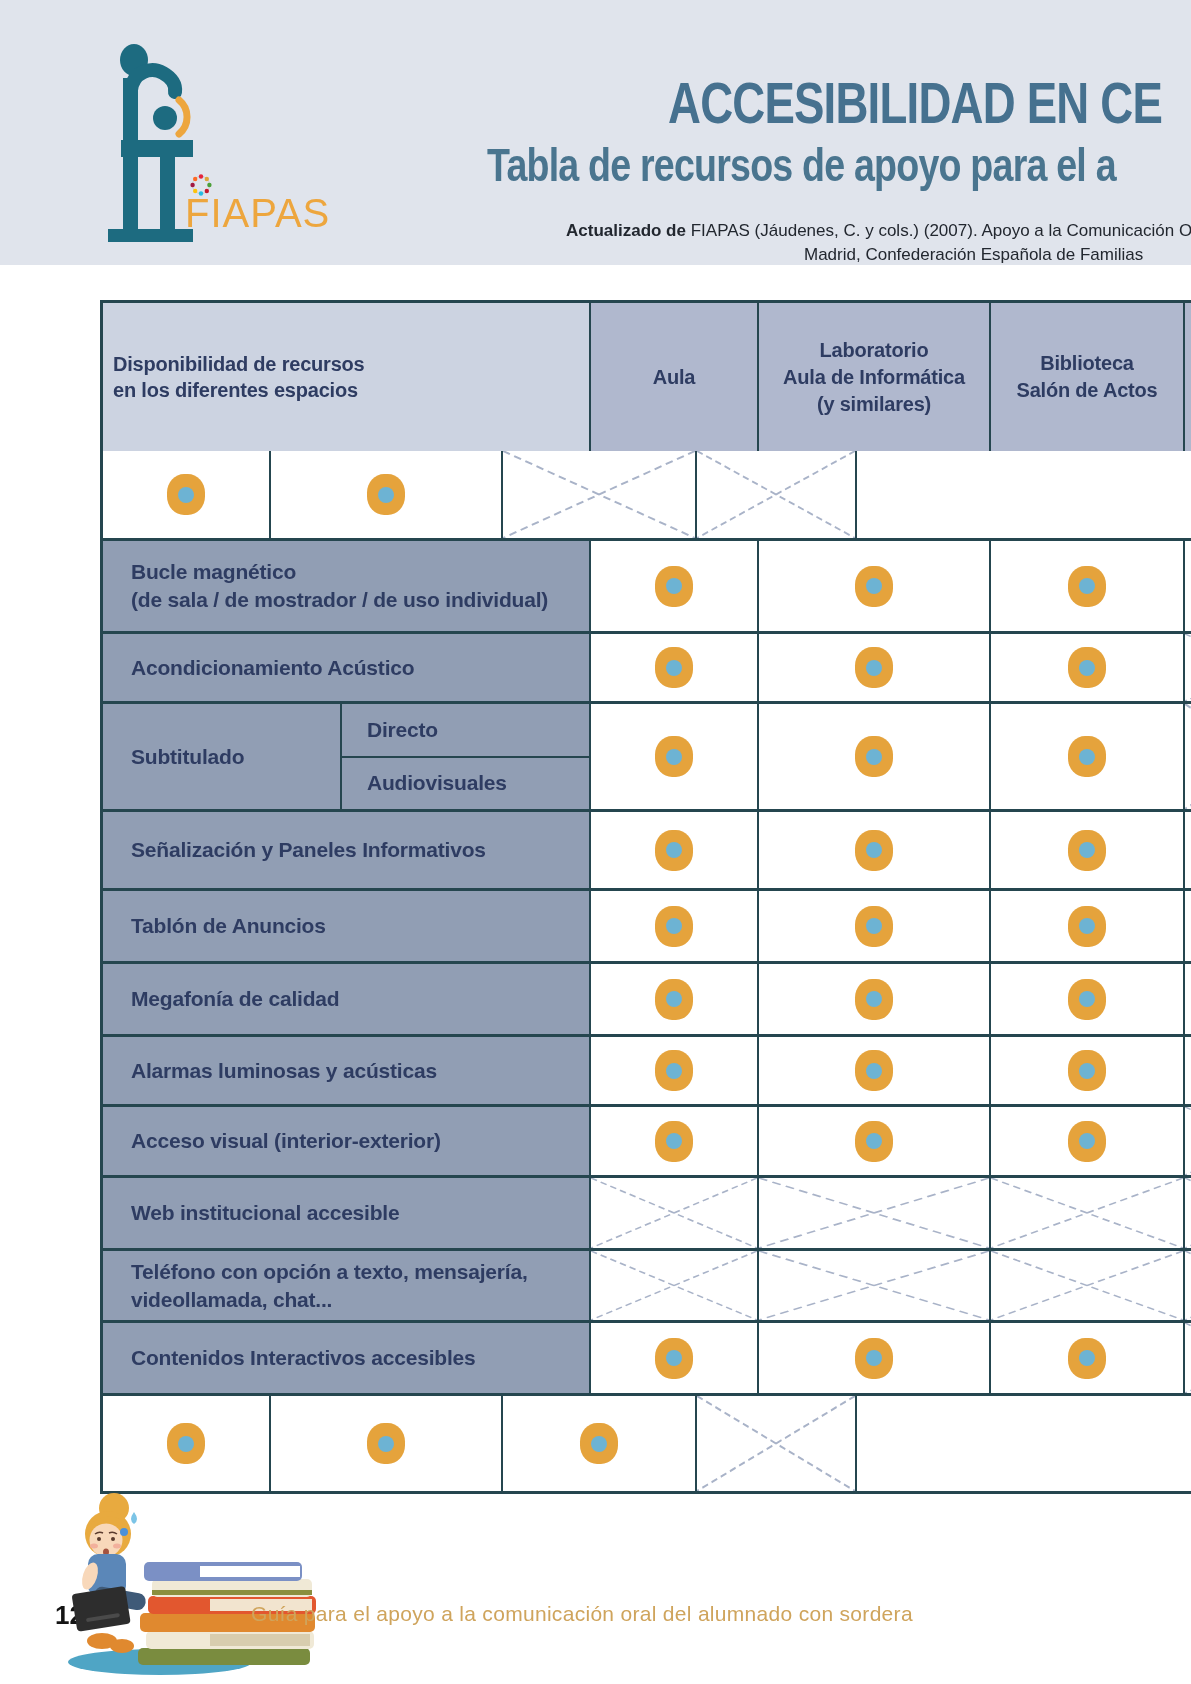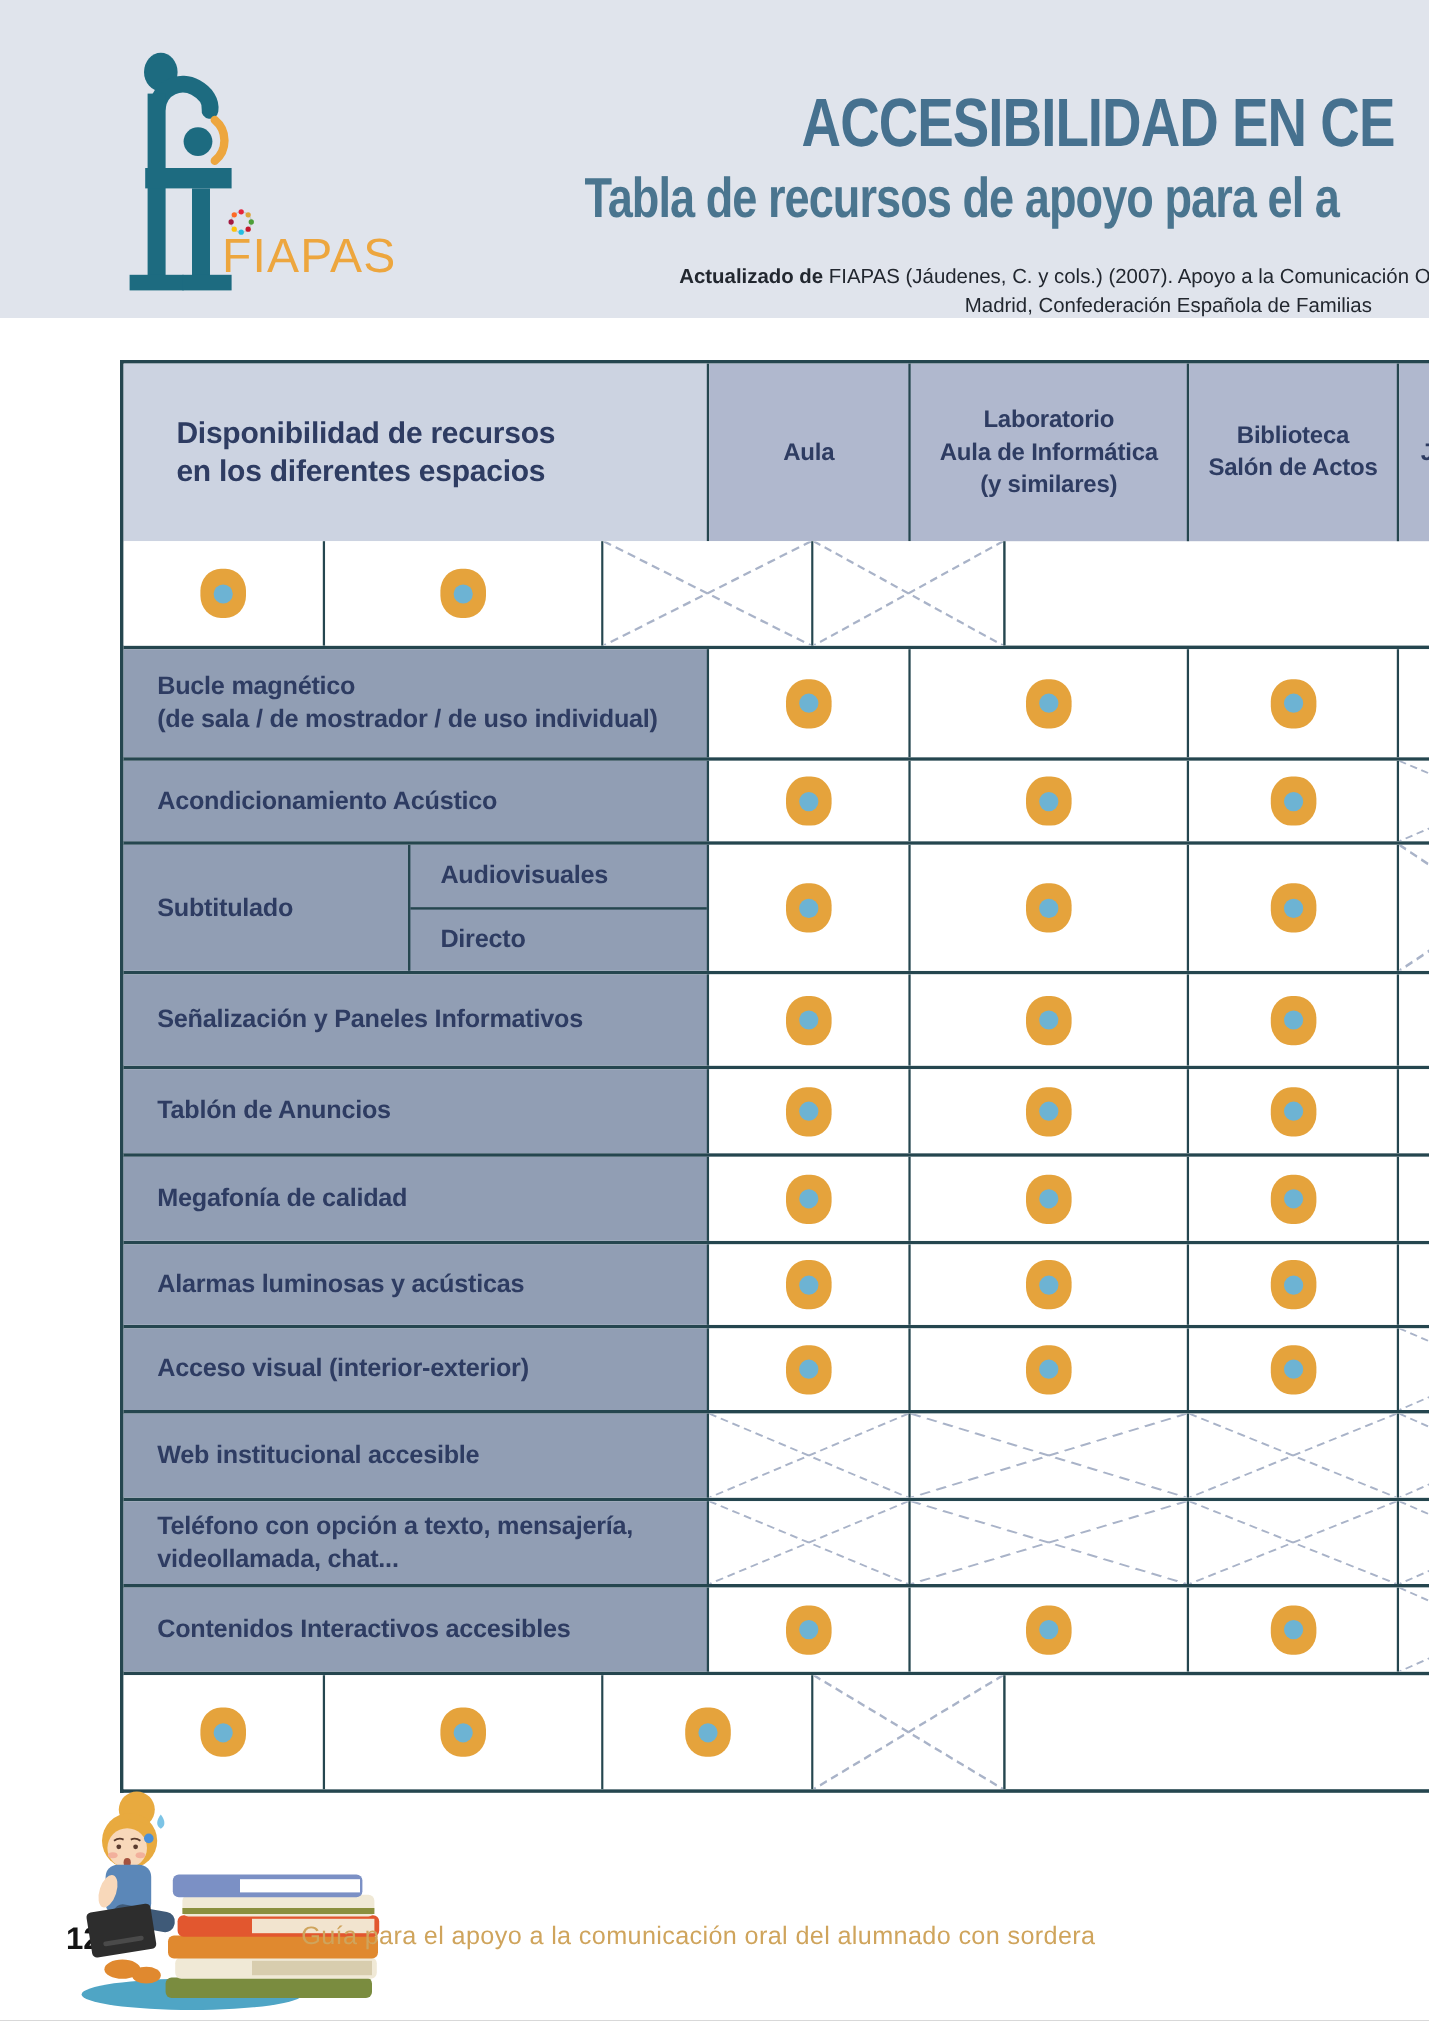--- a/index.html
+++ b/index.html
@@ -13,23 +13,23 @@
              white-space:nowrap;transform:scaleX(.8);transform-origin:0 0;letter-spacing:-1px;}
   .attrib{position:absolute;left:566px;top:219px;font-size:17px;color:#22272f;line-height:24px;white-space:nowrap;}
   .attrib .l2{padding-left:238px;}
   .logo{position:absolute;left:95px;top:30px;width:280px;height:220px;}
   
   .rtable{position:absolute;left:100px;top:300px;width:1223px;border:3px solid #25464f;border-right:0;
           display:flex;flex-direction:column;}
   .trow{display:flex;}
   .trow + .trow{border-top:3px solid #25464f;}
   .cell{position:relative;box-sizing:border-box;border-right:2px solid #25464f;flex:none;}
-  .c0{width:488px;} .c1{width:168px;} .c2{width:232px;} .c3{width:175px;} .c4{width:160px;}
-  .corner{background:#ccd3e1;color:#2e3c62;font-weight:700;font-size:25px;display:flex;align-items:center;
-          padding-left:44px;white-space:pre-line;line-height:1.3;letter-spacing:-.2px;}
+  .c0{width:488px;} .c1{width:168px;} .c2{width:232px;} .c3{width:194px;} .c4{width:160px;}
+  .corner{background:#ccd3e1;color:#2e3c62;font-weight:700;font-size:20px;display:flex;align-items:center;
+          padding-left:10px;white-space:pre-line;line-height:1.3;letter-spacing:-.2px;}
   .hcell{background:#b0b8ce;color:#2e3c62;font-weight:700;font-size:20px;display:flex;align-items:center;
          justify-content:center;text-align:center;white-space:pre-line;line-height:1.35;letter-spacing:-.2px;}
   .hcell.clipped{justify-content:flex-start;padding-left:18px;}
   .label-cell{background:#919eb4;color:#2e3c62;font-weight:700;font-size:21px;display:flex;align-items:center;
           padding-left:28px;white-space:pre-line;line-height:1.32;letter-spacing:-.2px;}
   .label-cell.split{padding:0;align-items:stretch;}
   .split-left{width:239px;flex:none;display:flex;align-items:center;padding-left:28px;
           border-right:2px solid #25464f;box-sizing:border-box;}
   .split-right{flex:1;display:flex;flex-direction:column;}
   .split-right .sub{flex:1;display:flex;align-items:center;padding-left:25px;}
@@ -152,21 +152,21 @@
               <span class="dot-core"></span>
             </span>
           </div>
           <div class="cell c4 data-cell">
             <svg class="xmark" viewBox="0 0 200 100" preserveAspectRatio="none">
               <path d="M0 0 L200 100"></path>
               <path d="M200 0 L0 100"></path>
             </svg>
           </div>
         </div><div class="trow" style="height: 105px;">
-          <div class="cell c0 label-cell split"><div class="split-left">Subtitulado</div><div class="split-right"><div class="sub">Audiovisuales</div><div class="sub">Directo</div></div></div>
+          <div class="cell c0 label-cell split"><div class="split-left">Subtitulado</div><div class="split-right"><div class="sub">Directo</div><div class="sub">Audiovisuales</div></div></div>
           <div class="cell c1 data-cell">
             <span class="dot">
               <span class="dot-core"></span>
             </span>
           </div>
           <div class="cell c2 data-cell">
             <span class="dot">
               <span class="dot-core"></span>
             </span>
           </div>

